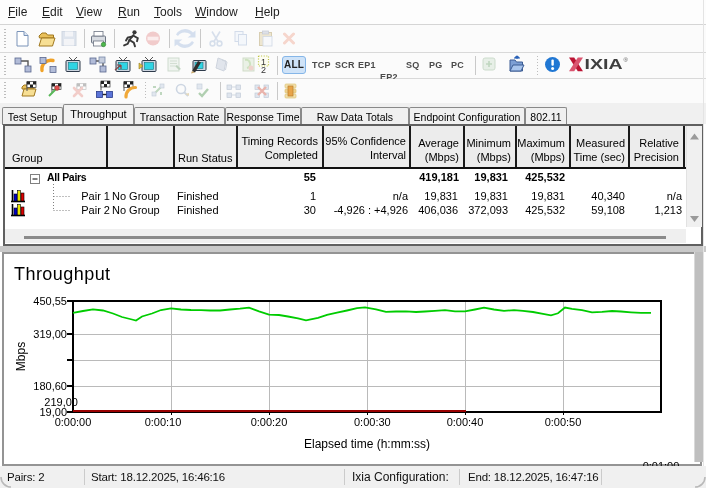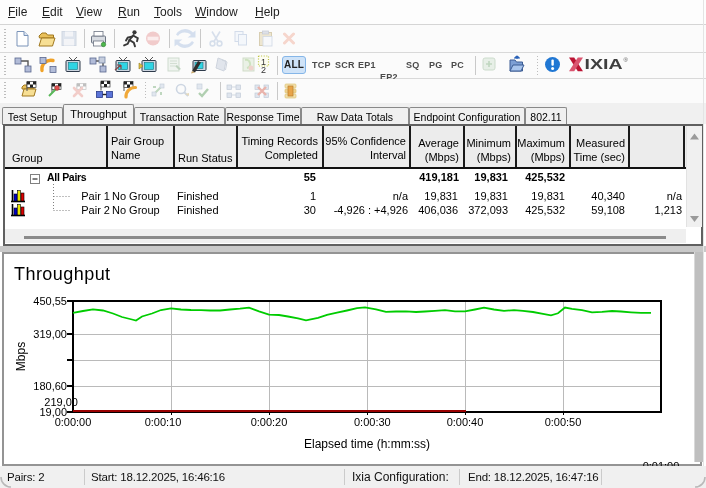--- a/index.html
+++ b/index.html
@@ -347,28 +347,28 @@
     <div class="colline" style="left:168px;"></div>
     <div class="colline" style="left:231px;"></div>
     <div class="colline" style="left:317px;"></div>
     <div class="colline" style="left:404px;"></div>
     <div class="colline" style="left:458px;"></div>
     <div class="colline" style="left:510px;"></div>
     <div class="colline" style="left:564px;"></div>
     <div class="colline" style="left:623px;"></div>
     <div class="colline" style="left:678px;"></div>
     <div class="hc" style="left:7px;top:26px;">Group</div>
-    <div class="hc" style="left:106px;top:9px;">Pair Group<br>Name</div>
     <div class="hc" style="left:173px;top:26px;">Run Status</div>
     <div class="hc r" style="right:383px;top:9px;width:80px;">Timing Records<br>Completed</div>
     <div class="hc r" style="right:295px;top:9px;width:90px;">95% Confidence<br>Interval</div>
     <div class="hc r" style="right:242px;top:11px;width:50px;">Average<br>(Mbps)</div>
     <div class="hc r" style="right:190px;top:11px;width:50px;">Minimum<br>(Mbps)</div>
     <div class="hc r" style="right:136px;top:11px;width:50px;">Maximum<br>(Mbps)</div>
     <div class="hc r" style="right:76px;top:11px;width:60px;">Measured<br>Time (sec)</div>
+    <div class="hc r" style="right:22px;top:11px;width:55px;">Relative<br>Precision</div>
   </div>
   <div id="trows">
 
     <svg width="70" height="60" style="position:absolute;left:0;top:43px;">
 
       <rect x="25.5" y="5.5" width="9" height="9" fill="#fff" stroke="#808080"></rect>
       <line x1="27.5" y1="10" x2="32.5" y2="10" stroke="#000" stroke-width="1"></line>
 
       <line x1="48.5" y1="15" x2="48.5" y2="42" stroke="#808080" stroke-width="1" stroke-dasharray="1 2"></line>
       <line x1="48.5" y1="27.5" x2="65" y2="27.5" stroke="#808080" stroke-width="1" stroke-dasharray="1 2"></line>

